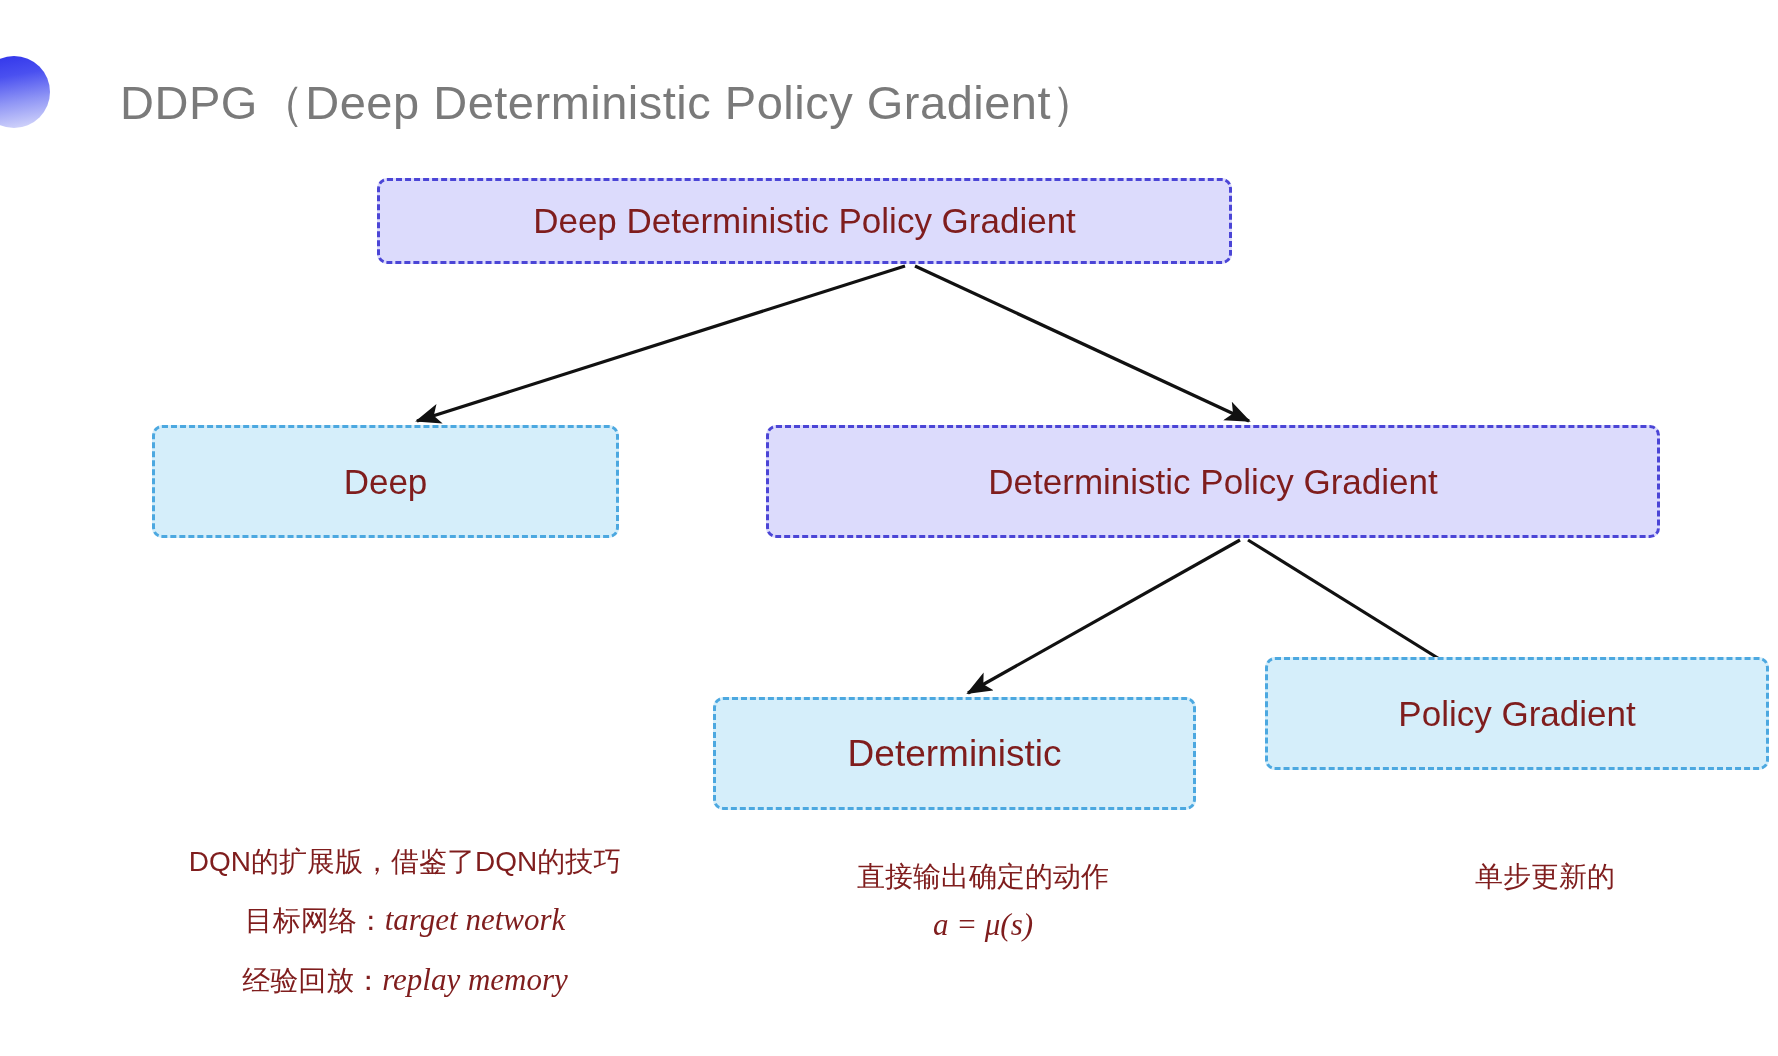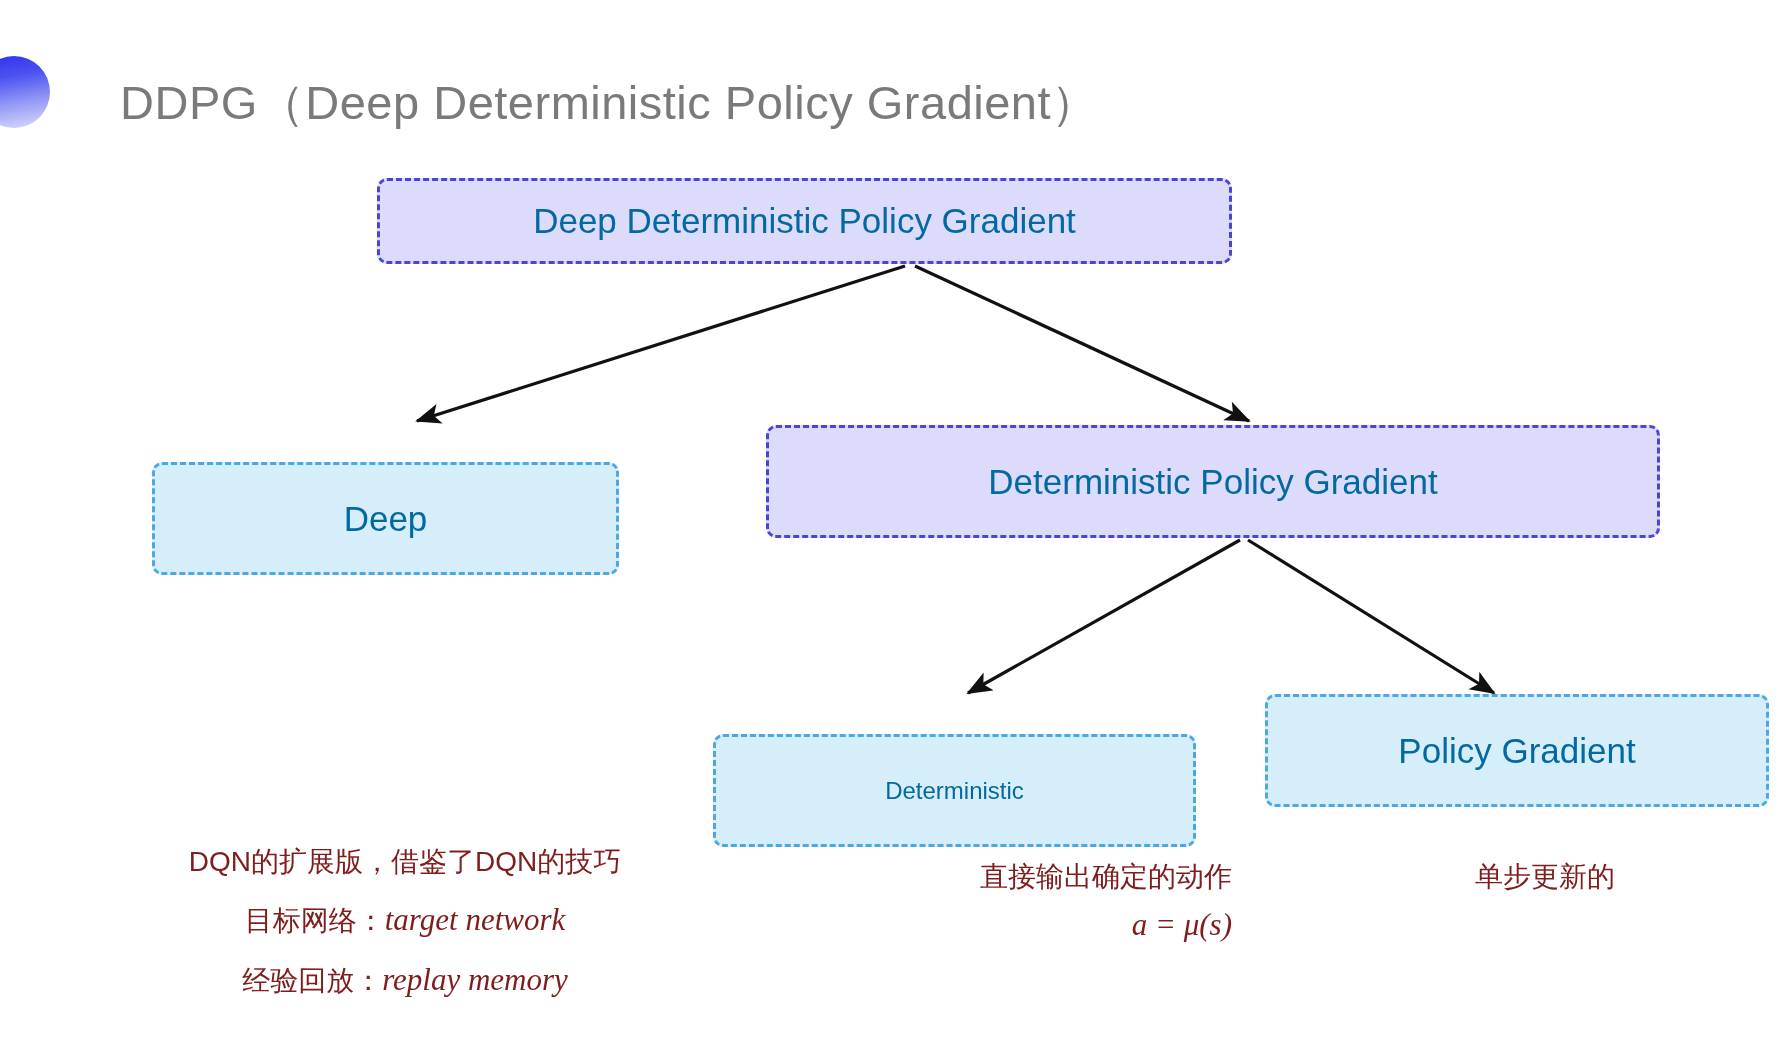--- a/index.html
+++ b/index.html
@@ -40,37 +40,36 @@
 
   
   .node {
     position: absolute;
     box-sizing: border-box;
     display: flex;
     align-items: center;
     justify-content: center;
     border-radius: 10px;
     text-align: center;
-    color: #0369a1;
+    color: #7f1d1d;
     font-weight: 400;
   }
   .node.purple {
     background: #dcdbfc;
     border: 3px dashed #4b45d6;
   }
   .node.cyan {
     background: #d5eefa;
     border: 3px dashed #4ca8e0;
-    margin-top: 37px;
   }
 
   #node-root   { left: 377px;  top: 178px; width: 855px;  height: 86px;  font-size: 35px; }
   #node-deep   { left: 152px;  top: 425px; width: 467px;  height: 113px; font-size: 35px; }
   #node-dpg    { left: 738px;  top: 425px; width: 894px;  height: 113px; font-size: 35px; margin-left: 28px; }
-  #node-det    { left: 713px;  top: 697px; width: 483px;  height: 113px; font-size: 24px; }
+  #node-det    { left: 713px;  top: 697px; width: 483px;  height: 113px; font-size: 37px; }
   #node-pg     { left: 1265px; top: 657px; width: 504px;  height: 113px; font-size: 35px; }
 
   
   #connectors {
     position: absolute;
     left: 0;
     top: 0;
     width: 1778px;
     height: 1056px;
     pointer-events: none;
@@ -83,21 +82,21 @@
     font-size: 28px;
     line-height: 1.95;
     white-space: nowrap;
   }
   .caption .it {
     font-family: "Liberation Serif", serif;
     font-style: italic;
     font-size: 31px;
   }
   #caption-left   { left: 150px;  top: 835px; text-align: center; width: 510px; }
-  #caption-mid    { left: 782px;  top: 855px; text-align: right; width: 450px; line-height: 1.6; }
+  #caption-mid    { left: 758px;  top: 855px; text-align: center; width: 450px; line-height: 1.6; }
   #caption-right  { left: 1330px; top: 855px; text-align: center; width: 430px; line-height: 1.6; }
   .caption .row { display: block; }
 </style>
 </head>
 <body>
 
 <div id="slide">
 
   <div id="title-deco"></div>
   <div id="page-title">DDPG（Deep Deterministic Policy Gradient）</div>

